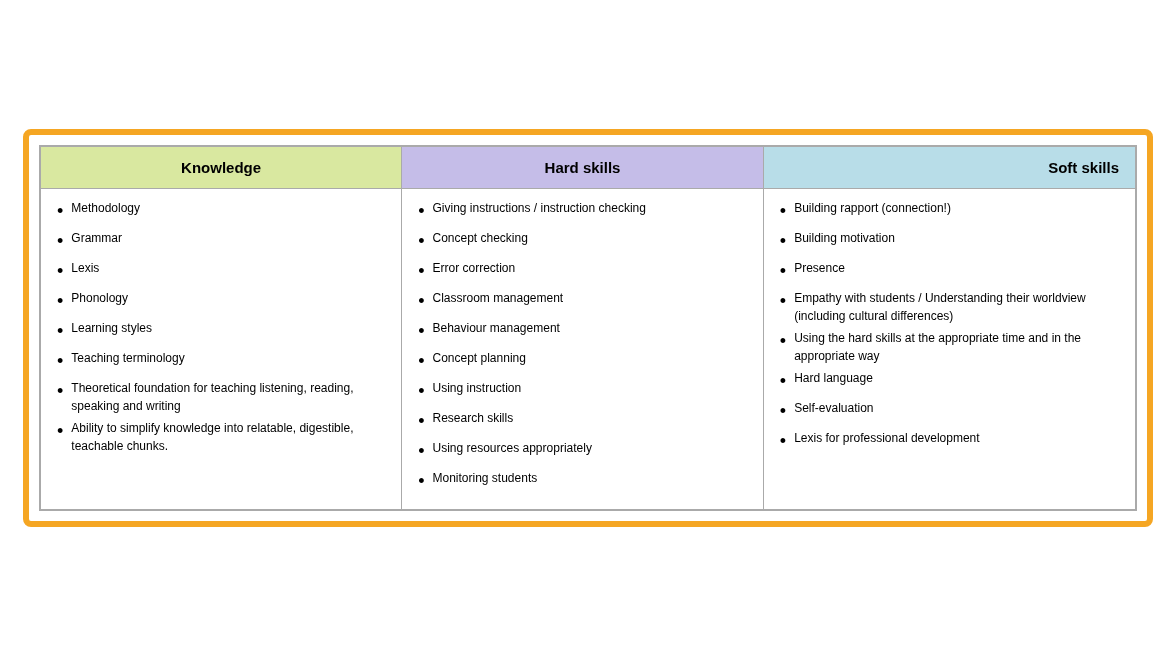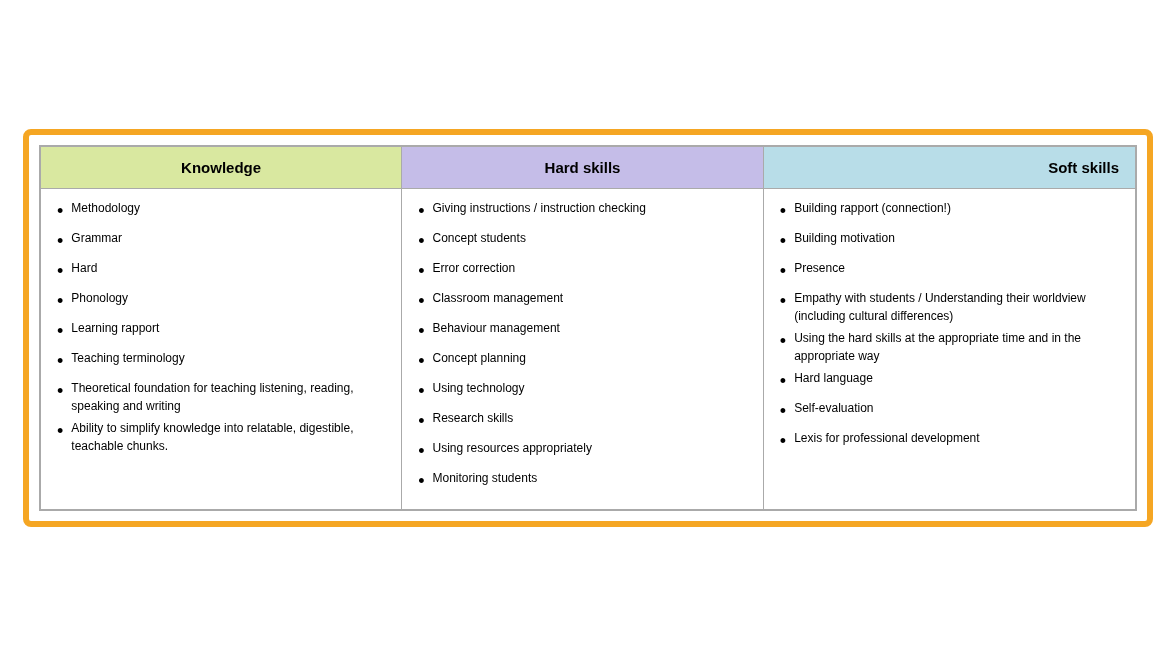--- a/index.html
+++ b/index.html
@@ -99,37 +99,37 @@
         <th class="hard-skills-header col-hard">Hard skills</th>
         <th class="soft-skills-header col-soft">Soft skills</th>
       </tr>
     </thead>
     <tbody>
       <tr>
         <td class="col-knowledge">
           <ul id="knowledge-list">
               <li>Methodology</li>
               <li>Grammar</li>
-              <li>Hard</li>
+              <li>Lexis</li>
               <li>Phonology</li>
-              <li>Learning rapport</li>
+              <li>Learning styles</li>
               <li>Teaching terminology</li>
               <li>Theoretical foundation for teaching listening, reading, speaking and writing</li>
               <li>Ability to simplify knowledge into relatable, digestible, teachable chunks.</li>
             </ul>
         </td>
         <td class="col-hard">
           <ul id="hard-skills-list">
               <li>Giving instructions / instruction checking</li>
-              <li>Concept students</li>
+              <li>Concept checking</li>
               <li>Error correction</li>
               <li>Classroom management</li>
               <li>Behaviour management</li>
               <li>Concept planning</li>
-              <li>Using technology</li>
+              <li>Using instruction</li>
               <li>Research skills</li>
               <li>Using resources appropriately</li>
               <li>Monitoring students</li>
             </ul>
         </td>
         <td class="col-soft">
           <ul id="soft-skills-list">
               <li>Building rapport (connection!)</li>
               <li>Building motivation</li>
               <li>Presence</li>

